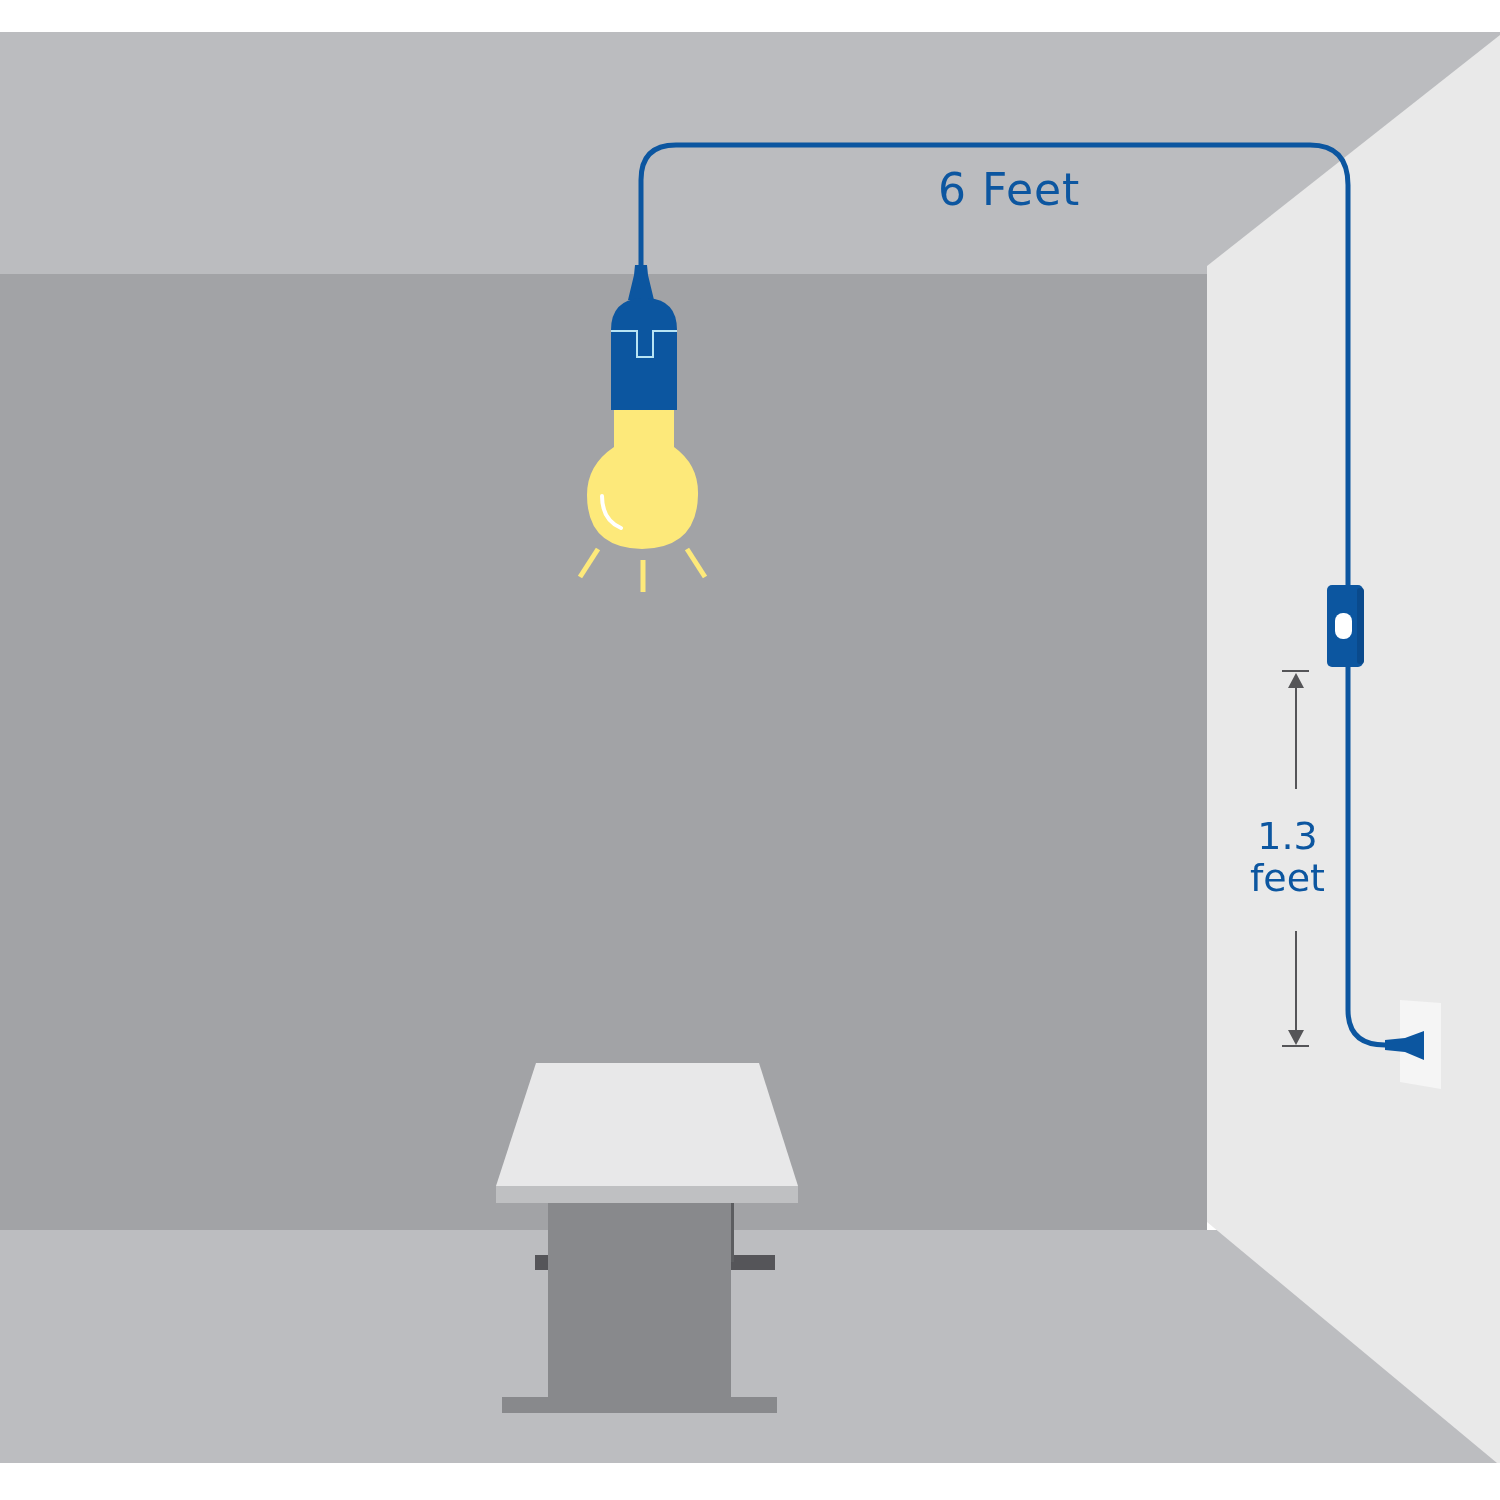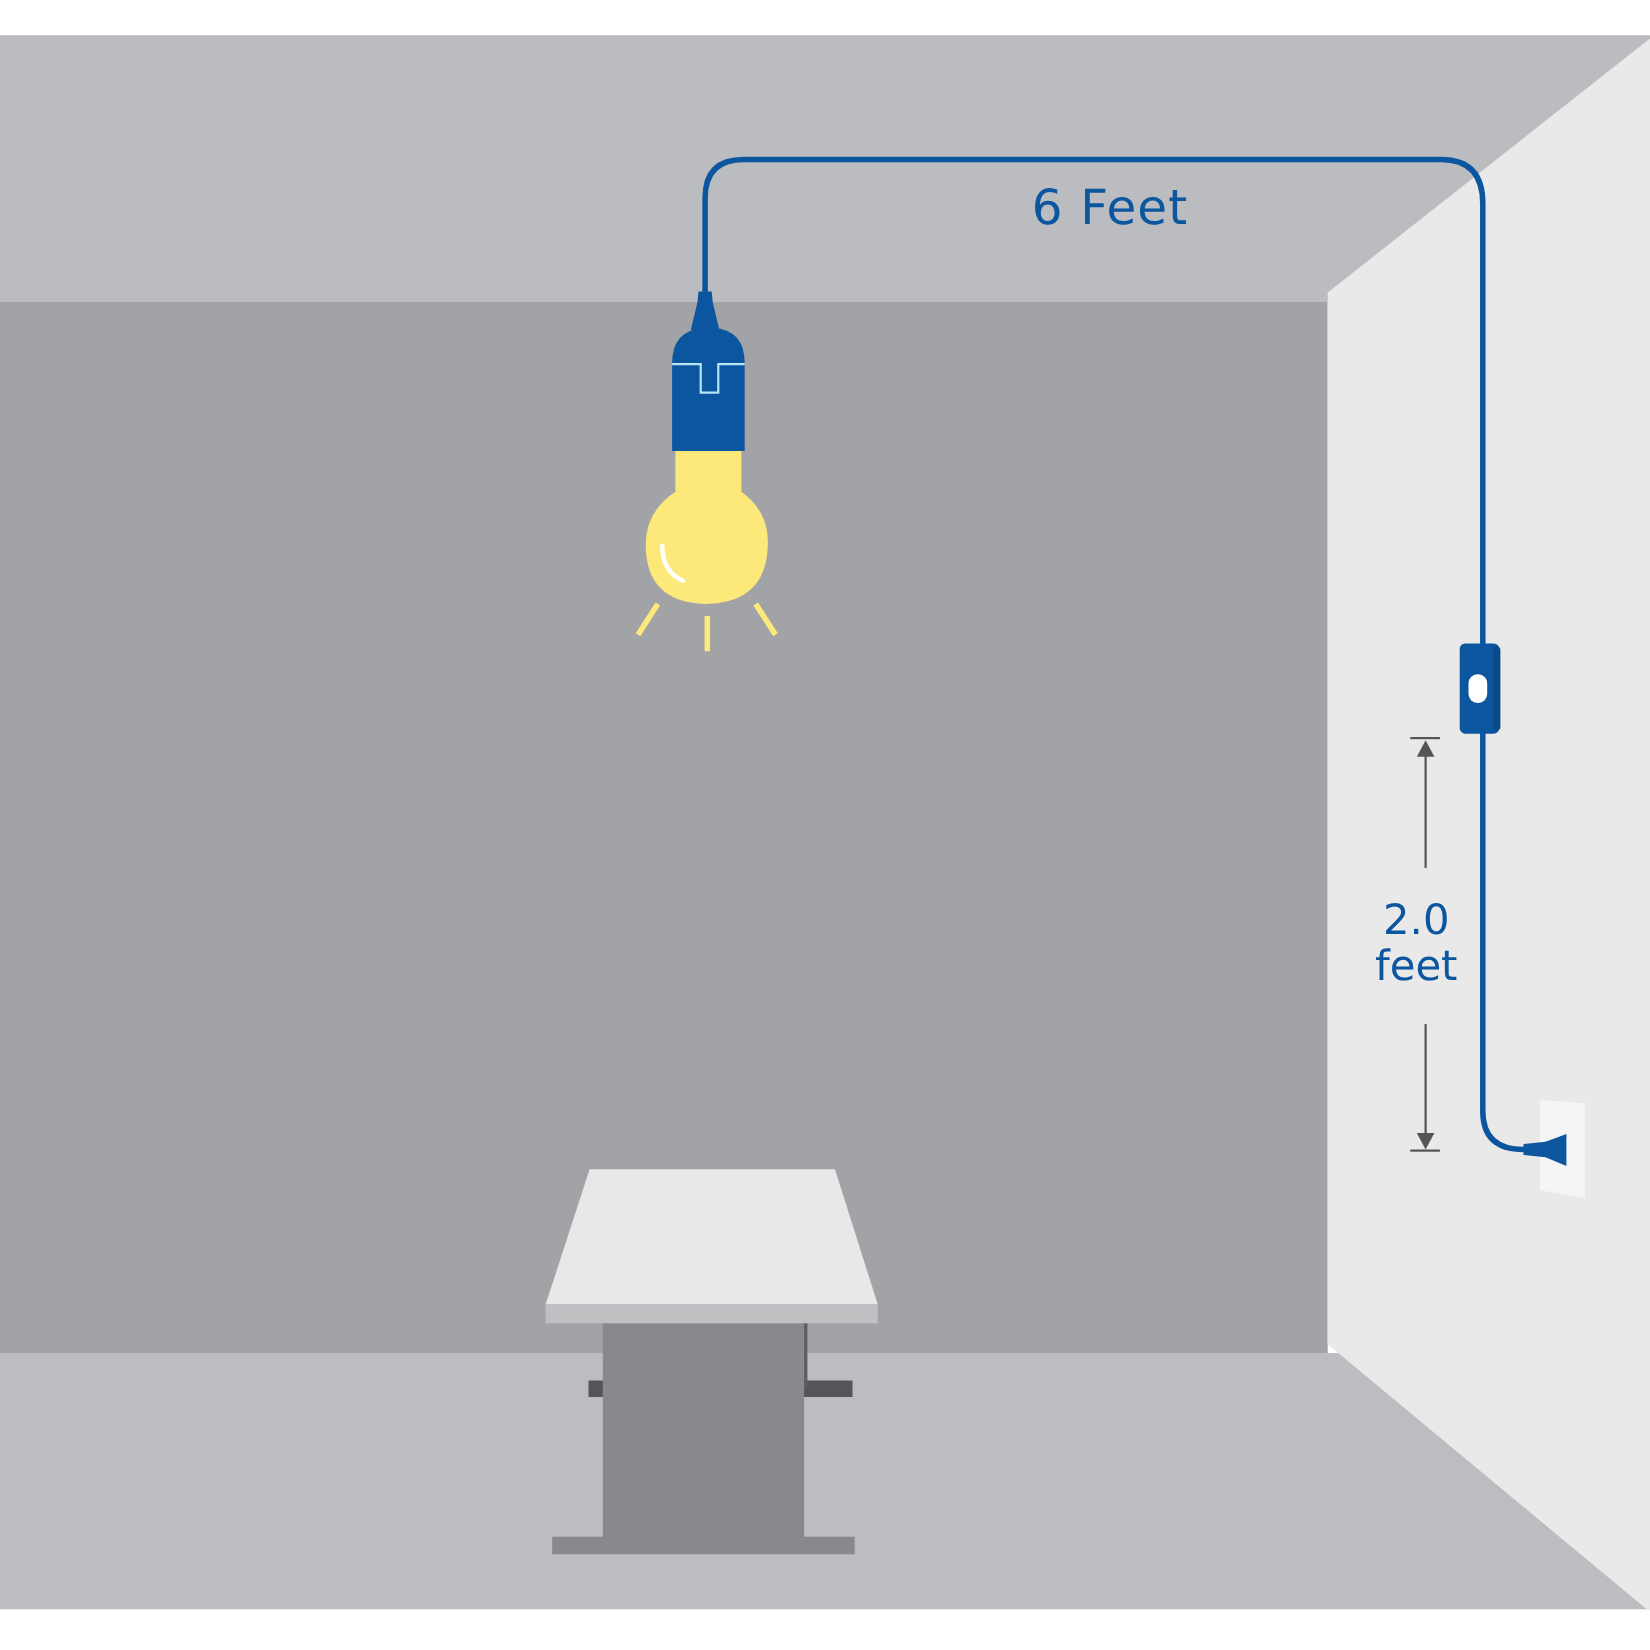--- a/index.html
+++ b/index.html
@@ -67,16 +67,16 @@
       <rect x="548" y="1202" width="183" height="197" fill="#88898c"></rect>
       <rect x="731" y="1202" width="3" height="60" fill="#5c5d60"></rect>
       <rect x="502" y="1397" width="275" height="16" fill="#88898c"></rect>
       <polygon points="536,1063 759,1063 798,1186 496,1186" fill="#e8e8e9"></polygon>
       <rect x="496" y="1186" width="302" height="17" fill="#bfc0c2"></rect>
     </g>
   </svg>
 
   <div id="label-6feet" class="label">6 Feet</div>
   <div id="label-13" class="label">
-    <div>2.0</div>
+    <div>1.3</div>
     <div>feet</div>
   </div>
 </div>
 
 </body></html>

